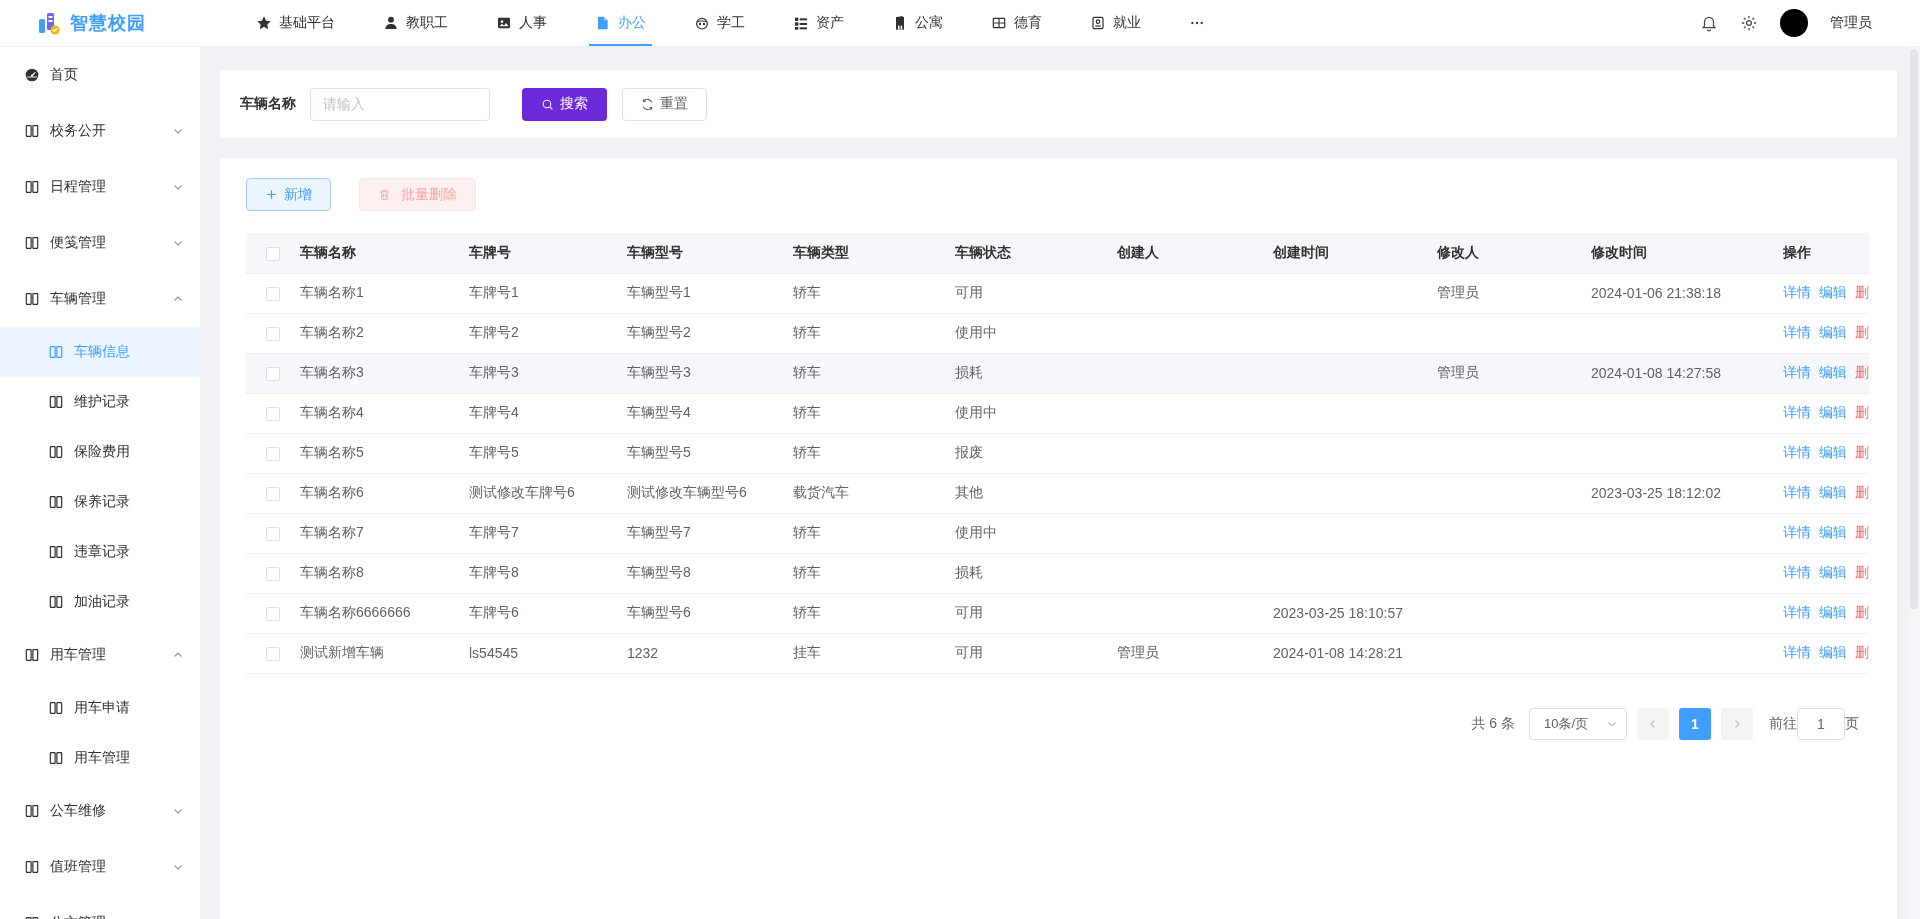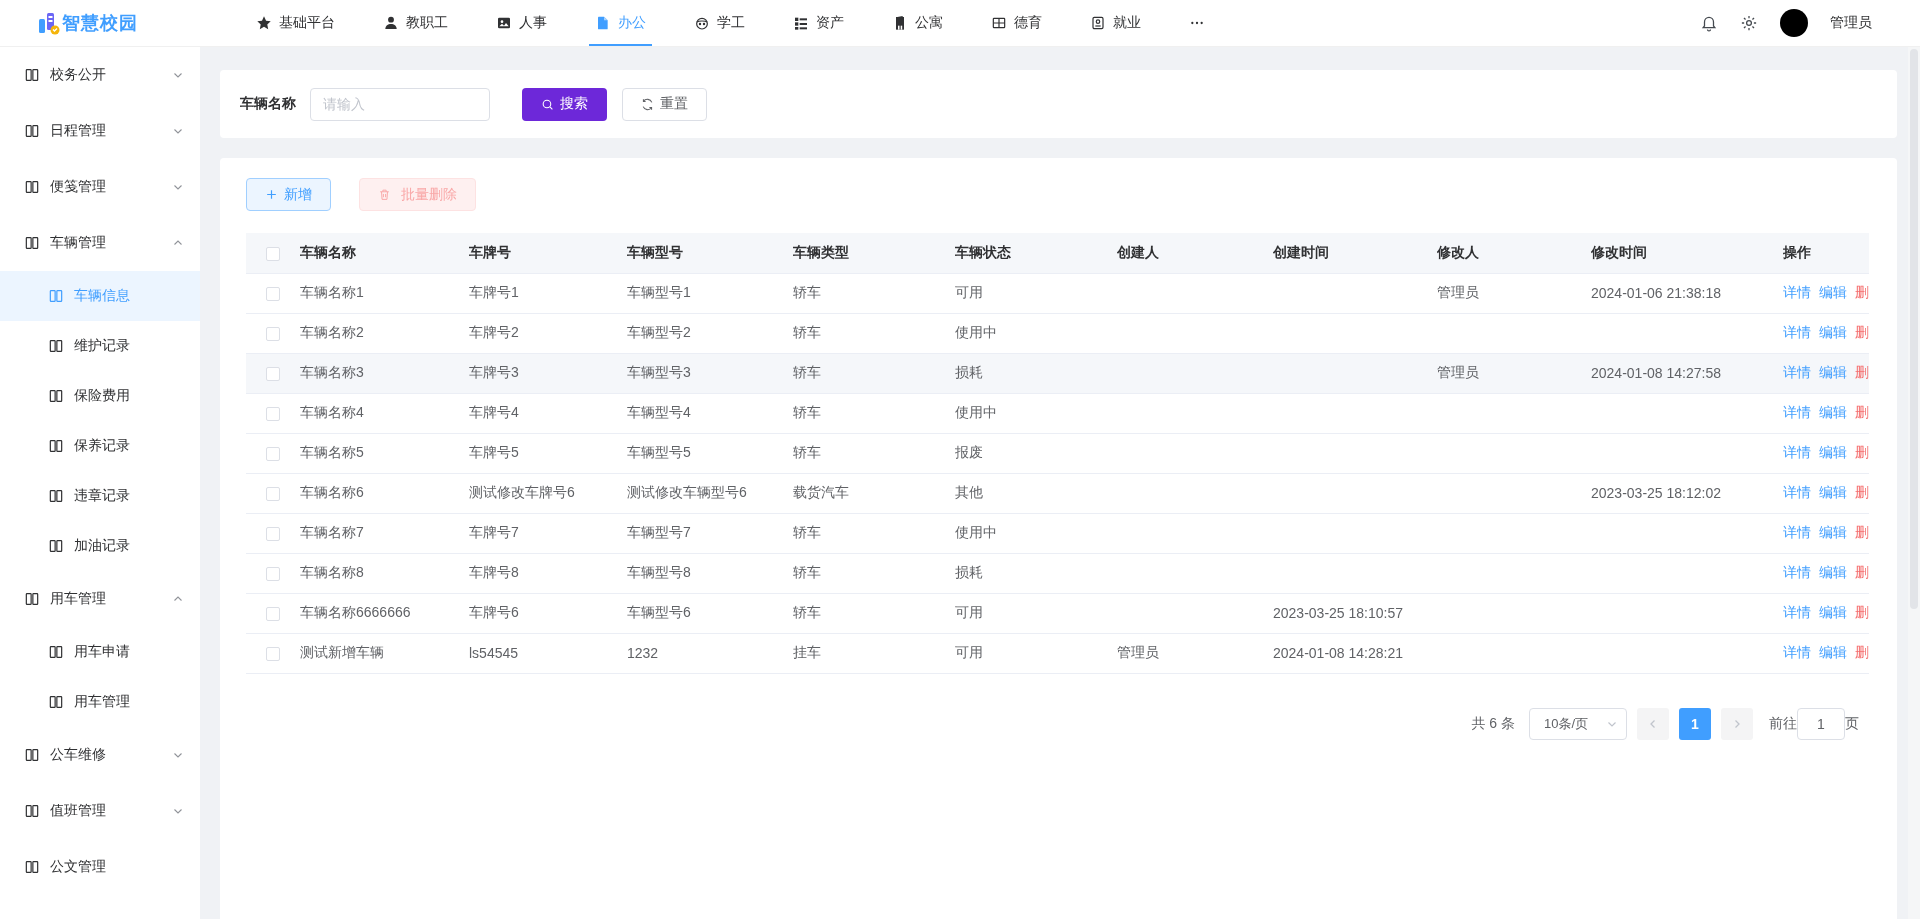--- a/index.html
+++ b/index.html
@@ -2,21 +2,21 @@
 <html><head>
 <meta charset="utf-8">
 <style>
   * { margin:0; padding:0; box-sizing:border-box; }
   html,body { width:1920px; height:919px; overflow:hidden; background:#f0f2f5;
     font-family:"Liberation Sans","DejaVu Sans",sans-serif; font-size:14px; color:#303133; }
 
   
   .topbar { height:47px; background:#fff; display:flex; align-items:stretch; position:relative; z-index:5;
     border-bottom:1px solid #f0f0f0; }
-  .brand { display:flex; align-items:center; gap:0; padding:0 0 0 36px; width:200px; flex:none; }
+  .brand { display:flex; align-items:center; gap:8px; padding:0 0 0 36px; width:200px; flex:none; }
   .brand-title { color:#409eff; font-size:18px; font-weight:bold; letter-spacing:1px; }
   .nav { display:flex; align-items:stretch; margin-left:32px; }
   .nav-item { display:flex; align-items:center; gap:7px; padding:0 24px; cursor:pointer; color:#303133; position:relative; }
   .nav-item svg { width:16px; height:16px; }
   .nav-item.active { color:#409eff; }
   .nav-item.active::after { content:""; position:absolute; left:18px; right:18px; bottom:0; height:2px; background:#409eff; }
   .top-right { margin-left:auto; display:flex; align-items:center; gap:22px; padding-right:48px; }
   .top-right svg { width:18px; height:18px; color:#44494f; }
   .avatar { width:28px; height:28px; border-radius:50%; background:#000; }
   .username { color:#303133; }
@@ -186,20 +186,29 @@
         <path d="M12 2.5v3M12 18.5v3M2.5 12h3M18.5 12h3M5.3 5.3l2.1 2.1M16.6 16.6l2.1 2.1M5.3 18.7l2.1-2.1M16.6 7.4l2.1-2.1"></path>
       </svg>
     <div class="avatar"></div>
     <span class="username">管理员</span>
   </div>
 </div>
 
 <div class="layout">
 
   <div class="sidebar">
+    <div class="side-item">
+      <svg class="mi" viewBox="0 0 24 24">
+          <circle cx="12" cy="12" r="9.5" fill="currentColor"></circle>
+          <path d="M12 13l5-5" stroke="#fff" stroke-width="1.8"></path>
+          <circle cx="12" cy="13" r="1.6" fill="#fff"></circle>
+          <path d="M4.5 15h15" stroke="#fff" stroke-width="1.4"></path>
+        </svg>
+      <span class="lbl">首页</span>
+    </div>
     <div class="side-item">
       <svg class="mi" viewBox="0 0 24 24" fill="none" stroke="currentColor" stroke-width="1.8">
           <rect x="3.5" y="4" width="7.2" height="16" rx="1"></rect>
           <rect x="13.3" y="4" width="7.2" height="16" rx="1"></rect>
         </svg>
       <span class="lbl">校务公开</span>
       <svg class="chev" viewBox="0 0 24 24" fill="none" stroke="currentColor" stroke-width="2.2">
           <path d="M5 9l7 7 7-7"></path>
         </svg>
     </div>

